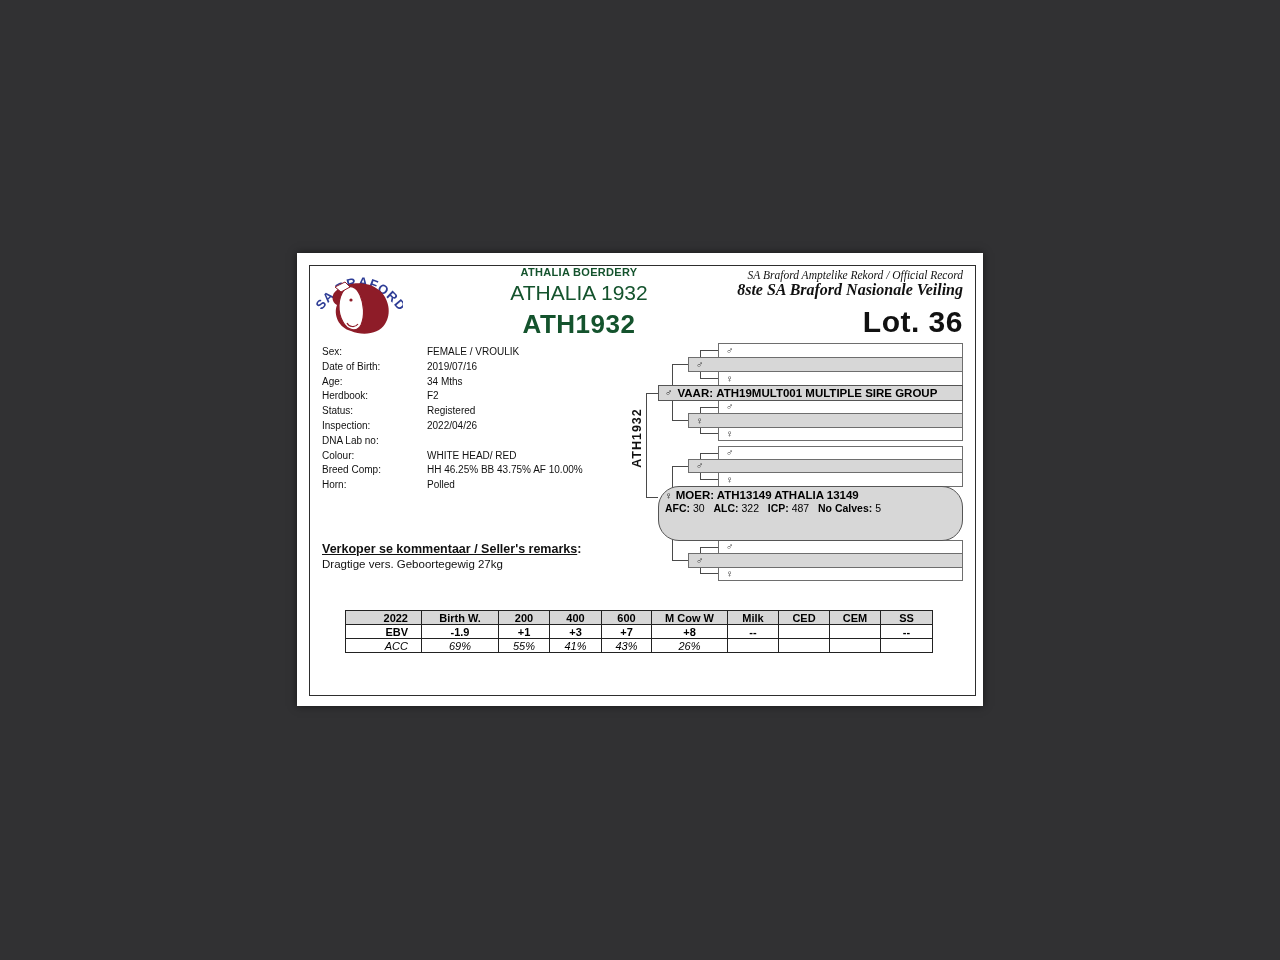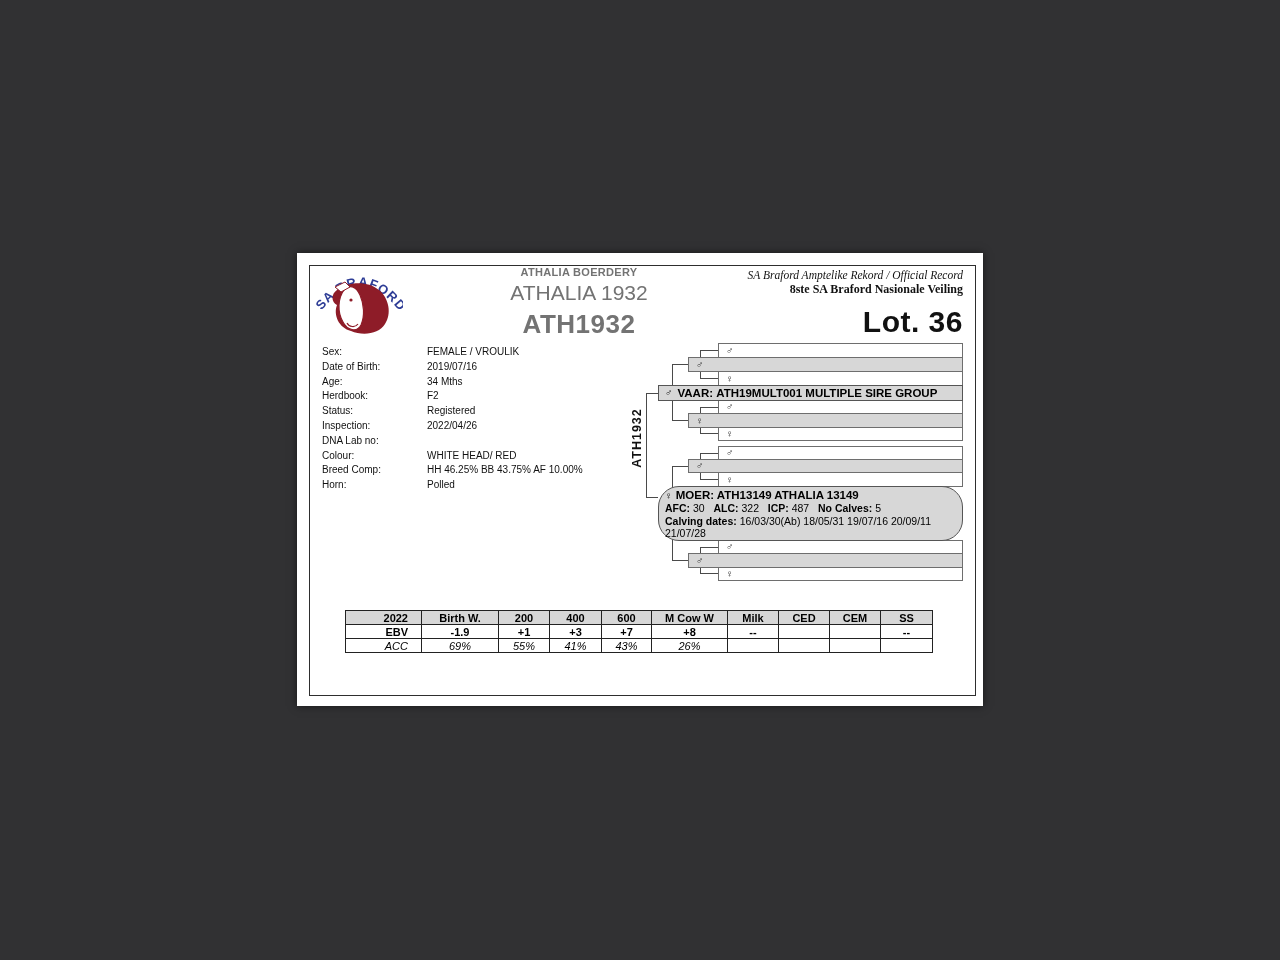--- a/index.html
+++ b/index.html
@@ -12,27 +12,27 @@
   .page{
     position:absolute;left:297px;top:253px;width:686px;height:453px;
     background:#ffffff;box-shadow:0 0 8px rgba(0,0,0,.55);
   }
   .inner-border{
     position:absolute;left:12px;top:12px;width:665px;height:429px;
     border:1px solid #2e2e2e;pointer-events:none;
   }
   
   .logo{position:absolute;left:16px;top:7px;width:90px;height:82px;}
-  .hdr-center{position:absolute;left:150px;top:13px;width:264px;text-align:center;color:#737373;}
+  .hdr-center{position:absolute;left:150px;top:13px;width:264px;text-align:center;color:#14532d;}
   .farm{font-size:11px;font-weight:bold;letter-spacing:.3px;}
   .aname{font-size:21px;margin-top:3px;}
   .aid{font-size:26px;font-weight:bold;margin-top:4px;letter-spacing:.5px;}
   .hdr-right{position:absolute;right:20px;top:16px;text-align:right;color:#111;}
   .serif-it{font-family:"Liberation Serif",serif;font-style:italic;font-size:11.5px;line-height:13.5px;}
-  .serif-bold{font-family:"Liberation Serif",serif;font-weight:bold;font-size:12px;line-height:13.5px;}
+  .serif-bold{font-family:"Liberation Serif",serif;font-style:italic;font-weight:bold;font-size:16px;line-height:13.5px;}
   .lot{font-size:30px;font-weight:bold;margin-top:9px;letter-spacing:.5px;}
   
   .details{position:absolute;left:25px;top:92px;font-size:10px;line-height:14.8px;color:#111;}
   .drow{display:flex;}
   .dlabel{width:105px;flex:0 0 105px;}
   .dvalue{width:168px;}
   
   .remarks{position:absolute;left:25px;top:289px;color:#111;}
   .rem-h{font-size:12.5px;font-weight:bold;}
   .rem-h .u{text-decoration:underline;}
@@ -145,20 +145,24 @@
     <div class="drow">
         <span class="dlabel">Breed Comp:</span>
         <span class="dvalue">HH 46.25%  BB 43.75%  AF 10.00%</span>
       </div>
     <div class="drow">
         <span class="dlabel">Horn:</span>
         <span class="dvalue">Polled</span>
       </div>
   </div>
 
+  <div class="remarks">
+    <div class="rem-h"><span class="u">Verkoper se kommentaar / Seller's remarks</span><span>:</span></div>
+    <div class="rem-t">Dragtige vers.  Geboortegewig 27kg</div>
+  </div>
 
   <div class="tree">
 
     <div class="proband">ATH1932</div>
 
     <div class="pline" style="left:349px;top:140px;width:1px;height:105px;"></div>
     <div class="pline" style="left:349px;top:140px;width:12px;height:1px;"></div>
     <div class="pline" style="left:349px;top:244px;width:12px;height:1px;"></div>
 
     <div class="pline" style="left:375px;top:111px;width:1px;height:56px;"></div>
@@ -217,21 +221,20 @@
     <div class="pbox gray" style="left:391px;top:206px;width:275px;height:14px;">
         <span class="sym">♂</span>
       </div>
     <div class="pbox" style="left:421px;top:219px;width:245px;height:15px;">
         <span class="sym">♀</span>
       </div>
 
     <div class="parentbox moer" style="left:361px;top:233px;width:305px;height:55px;border-radius:21px;">
       <div class="l1"><span class="sym">♀</span> <span>MOER:</span> <span>ATH13149 ATHALIA 13149</span></div>
       <div><b>AFC:</b> <span>30</span>&nbsp;&nbsp; <b>ALC:</b> <span>322</span>&nbsp;&nbsp; <b>ICP:</b> <span>487</span>&nbsp;&nbsp; <b>No Calves:</b> <span>5</span></div>
-      <div><b>Calving dates:</b> <span>16/03/30(Ab)  18/05/31  19/07/16  20/09/11  21/07/28</span></div>
     </div>
 
     <div class="pbox" style="left:421px;top:287px;width:245px;height:14px;">
         <span class="sym">♂</span>
       </div>
     <div class="pbox gray" style="left:391px;top:300px;width:275px;height:15px;">
         <span class="sym">♂</span>
       </div>
     <div class="pbox" style="left:421px;top:314px;width:245px;height:14px;">
         <span class="sym">♀</span>

